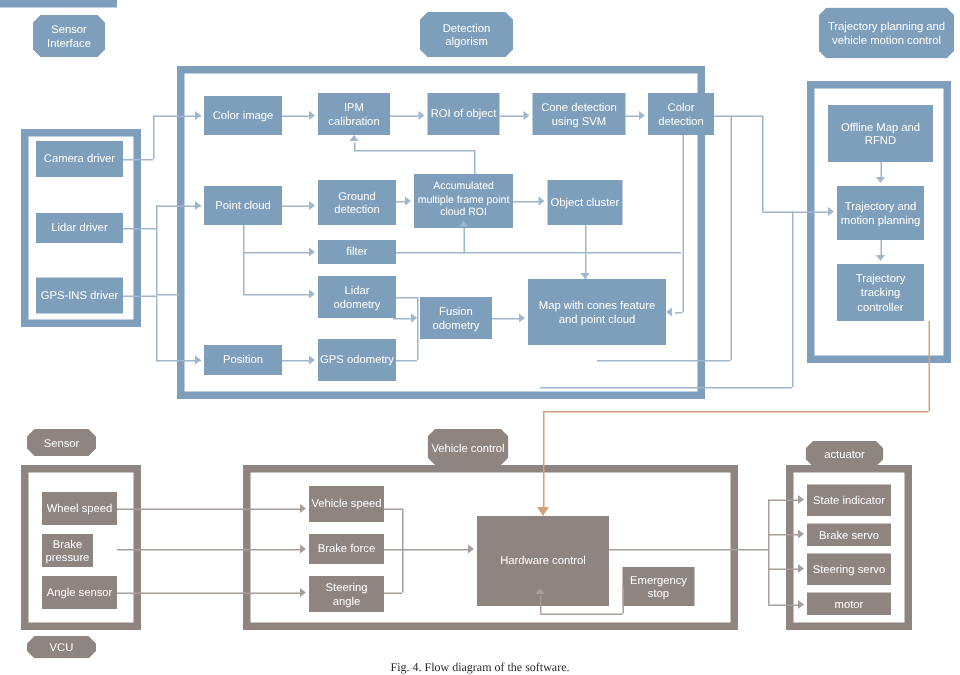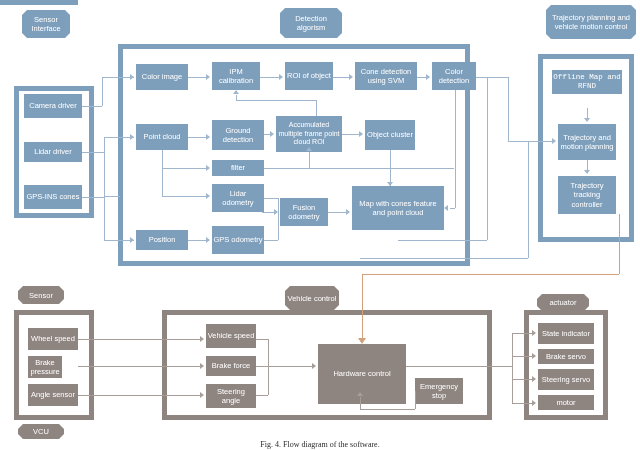--- a/index.html
+++ b/index.html
@@ -110,21 +110,21 @@
   <div class="banner brown abs" style="left:285px;top:286px;width:54px;height:24px;">Vehicle control</div>
 
   <div class="banner brown abs" style="left:537px;top:294px;width:52px;height:17px;">actuator</div>
 
   <div class="banner brown abs" style="left:18px;top:424px;width:46px;height:15px;">VCU</div>
 
   <div class="frame-blue abs" style="left:14px;top:86px;width:80px;height:132px;"></div>
 
   <div class="bx abs" style="left:24px;top:94px;width:58px;height:24px;">Camera driver</div>
   <div class="bx abs" style="left:24px;top:142px;width:58px;height:20px;">Lidar driver</div>
-  <div class="bx abs" style="left:24px;top:185px;width:58px;height:24px;">GPS-INS cones</div>
+  <div class="bx abs" style="left:24px;top:185px;width:58px;height:24px;">GPS-INS driver</div>
 
   <div class="frame-blue abs" style="left:118px;top:44px;width:352px;height:222px;"></div>
 
   <div class="bx abs" style="left:136px;top:64px;width:52px;height:26px;">Color image</div>
   <div class="bx abs" style="left:212px;top:62px;width:48px;height:28px;">IPM calibration</div>
   <div class="bx abs" style="left:285px;top:62px;width:48px;height:28px;">ROI of object</div>
   <div class="bx abs" style="left:355px;top:62px;width:62px;height:28px;">Cone detection using SVM</div>
   <div class="bx abs" style="left:432px;top:62px;width:44px;height:28px;">Color detection</div>
 
   <div class="bx abs" style="left:212px;top:120px;width:52px;height:30px;">Ground detection</div>
@@ -136,21 +136,21 @@
   <div class="bx abs" style="left:212px;top:184px;width:52px;height:28px;">Lidar odometry</div>
   <div class="bx abs" style="left:280px;top:198px;width:48px;height:28px;">Fusion odometry</div>
   <div class="bx abs" style="left:352px;top:186px;width:92px;height:44px;">Map with cones feature and point cloud</div>
 
   <div class="bx abs" style="left:136px;top:230px;width:52px;height:20px;">Position</div>
   <div class="bx abs" style="left:212px;top:226px;width:52px;height:28px;">GPS odometry</div>
 
   <div class="frame-blue abs" style="left:538px;top:54px;width:96px;height:188px;"></div>
   <div class="frame-blue-thin abs" style="left:546px;top:62px;width:80px;height:172px;border:0;"></div>
 
-  <div class="bx abs" style="left:552px;top:70px;width:70px;height:24px;font-family:Liberation Mono, monospace;">Offline Map and RFND</div>
+  <div class="bx abs" style="left:552px;top:70px;width:70px;height:38px;">Offline Map and RFND</div>
   <div class="bx abs" style="left:558px;top:124px;width:58px;height:36px;">Trajectory and motion planning</div>
   <div class="bx abs" style="left:558px;top:176px;width:58px;height:38px;">Trajectory tracking controller</div>
 
   <div class="frame-brown abs" style="left:14px;top:310px;width:80px;height:110px;"></div>
   <div class="abs" style="left:22px;top:318px;width:64px;height:94px;border:1px solid #ffffff;"></div>
 
   <div class="bxn abs" style="left:28px;top:328px;width:50px;height:22px;">Wheel speed</div>
   <div class="bxn abs" style="left:28px;top:356px;width:34px;height:22px;">Brake pressure</div>
   <div class="bxn abs" style="left:28px;top:384px;width:50px;height:22px;">Angle sensor</div>
 

